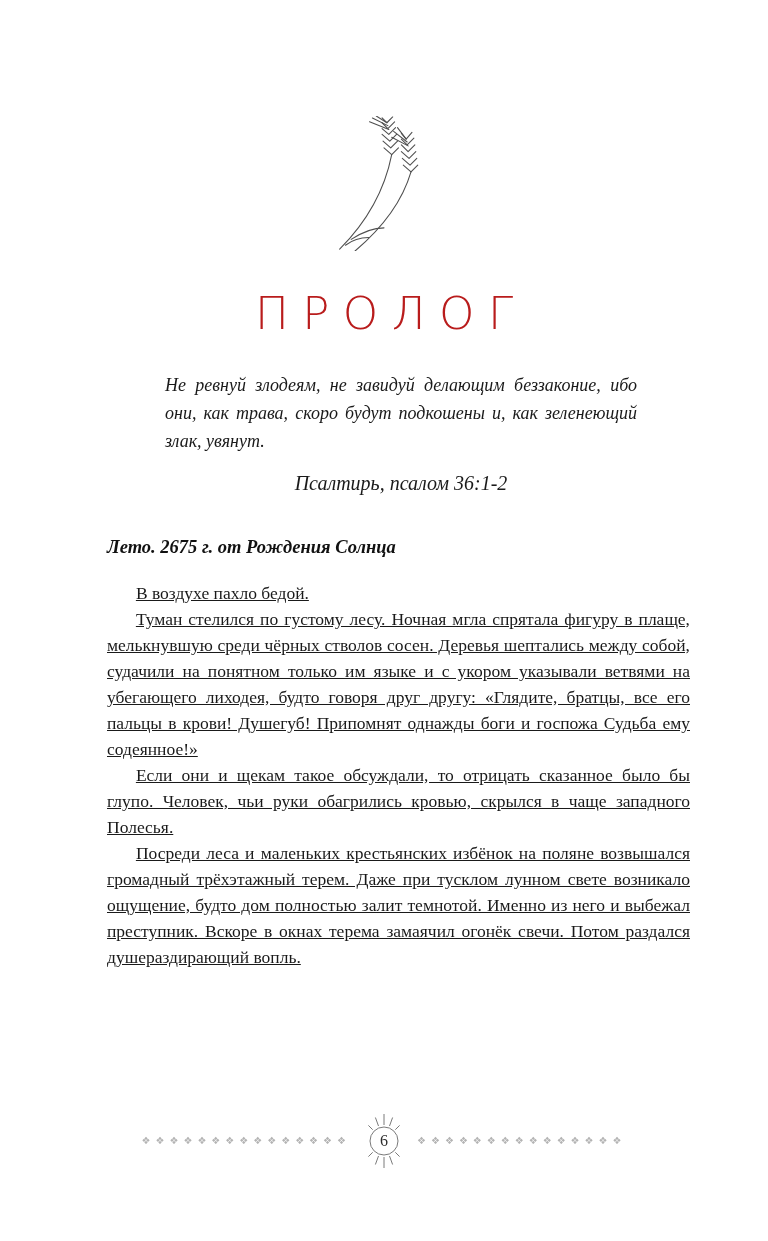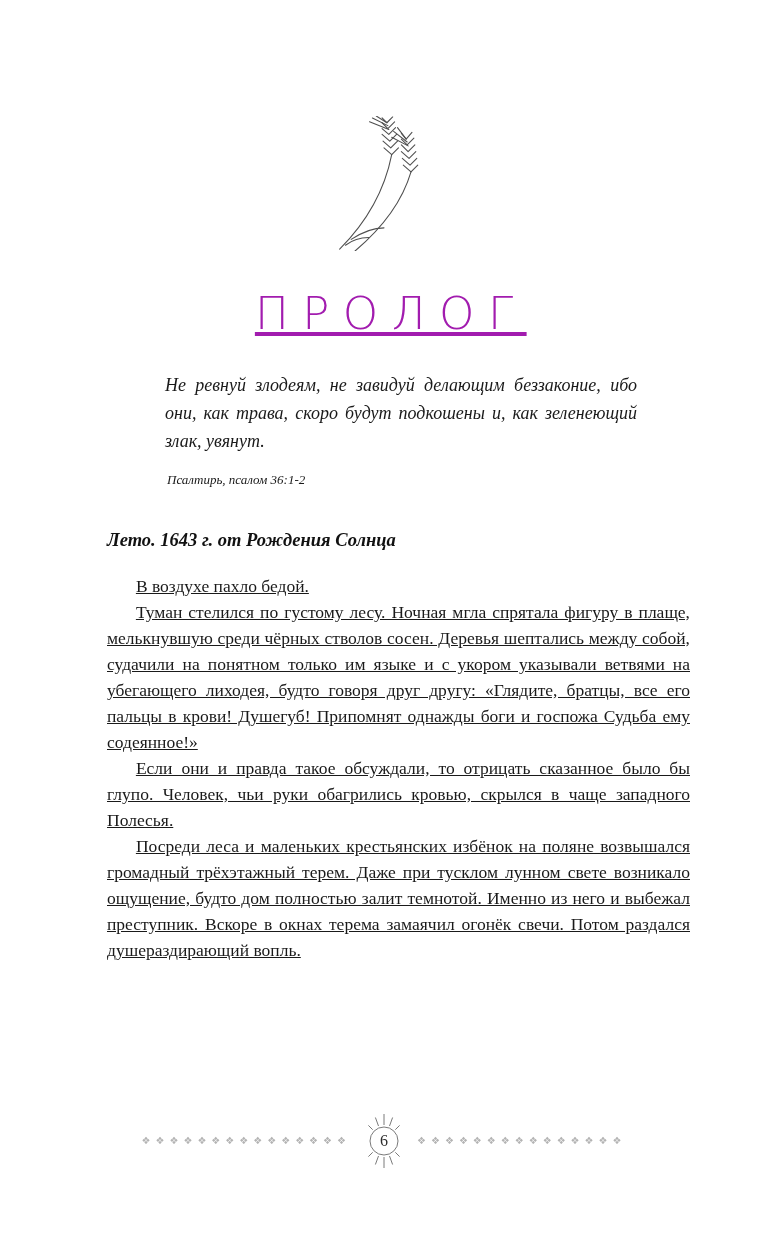--- a/index.html
+++ b/index.html
@@ -23,38 +23,37 @@
   }
   .chapter-title {
     margin: 40px 0 0;
     text-align: center;
     font-family: "DejaVu Sans", sans-serif;
     font-weight: 200;
     font-size: 45px;
     line-height: 1;
     letter-spacing: 0.30em;
     text-indent: 0.30em; 
-    color: #a21caf;
-    text-decoration: underline;
+    color: #b91c1c;
   }
   .epigraph {
     margin: 36px 131px 0 165px;
   }
   .epigraph-text {
     margin: 0;
     font-style: italic;
     font-size: 18px;
     line-height: 1.55;
     text-align: justify;
   }
   .epigraph-attr {
-    margin: 16px 2px 0;
+    margin: 16px 12px 0;
     font-style: italic;
-    font-size: 13px;
-    text-align: left;
+    font-size: 20px;
+    text-align: center;
   }
   .section-heading {
     margin: 42px 78px 0 107px;
     font-size: 18.5px;
     font-style: italic;
     font-weight: bold;
     color: #111111;
   }
   .body-text {
     margin: 22px 78px 0 107px;
@@ -132,26 +131,26 @@
     </svg>
   </div>
 
   <h1 class="chapter-title">ПРОЛОГ</h1>
 
   <div class="epigraph">
     <p class="epigraph-text">Не ревнуй злодеям, не завидуй делающим беззаконие, ибо они, как трава, скоро будут подкошены и, как зеленеющий злак, увянут.</p>
     <p class="epigraph-attr">Псалтирь, псалом 36:1-2</p>
   </div>
 
-  <h2 class="section-heading">Лето. 1643 г. от Рождения Солнца</h2>
+  <h2 class="section-heading">Лето. 2675 г. от Рождения Солнца</h2>
 
   <div class="body-text">
     <p>В воздухе пахло бедой.</p>
     <p>Туман стелился по густому лесу. Ночная мгла спрятала фигуру в плаще, мелькнувшую среди чёрных стволов сосен. Деревья шептались между собой, судачили на понятном только им языке и с укором указывали ветвями на убегающего лиходея, будто говоря друг другу: «Глядите, братцы, все его пальцы в крови! Душегуб! Припомнят однажды боги и госпожа Судьба ему содеянное!»</p>
-    <p>Если они и правда такое обсуждали, то отрицать сказанное было бы глупо. Человек, чьи руки обагрились кровью, скрылся в чаще западного Полесья.</p>
+    <p>Если они и щекам такое обсуждали, то отрицать сказанное было бы глупо. Человек, чьи руки обагрились кровью, скрылся в чаще западного Полесья.</p>
     <p>Посреди леса и маленьких крестьянских избёнок на поляне возвышался громадный трёхэтажный терем. Даже при тусклом лунном свете возникало ощущение, будто дом полностью залит темнотой. Именно из него и выбежал преступник. Вскоре в окнах терема замаячил огонёк свечи. Потом раздался душераздирающий вопль.</p>
   </div>
 
   <div class="footer">
     <span class="ornament-strip">❖❖❖❖❖❖❖❖❖❖❖❖❖❖❖</span>
 
     <div class="sun-wrap">
       <svg width="46" height="58" viewBox="0 0 46 58" aria-hidden="true">
         <g fill="none" stroke="#7a7a7a" stroke-width="1">
           <circle cx="23" cy="29" r="14"></circle>

